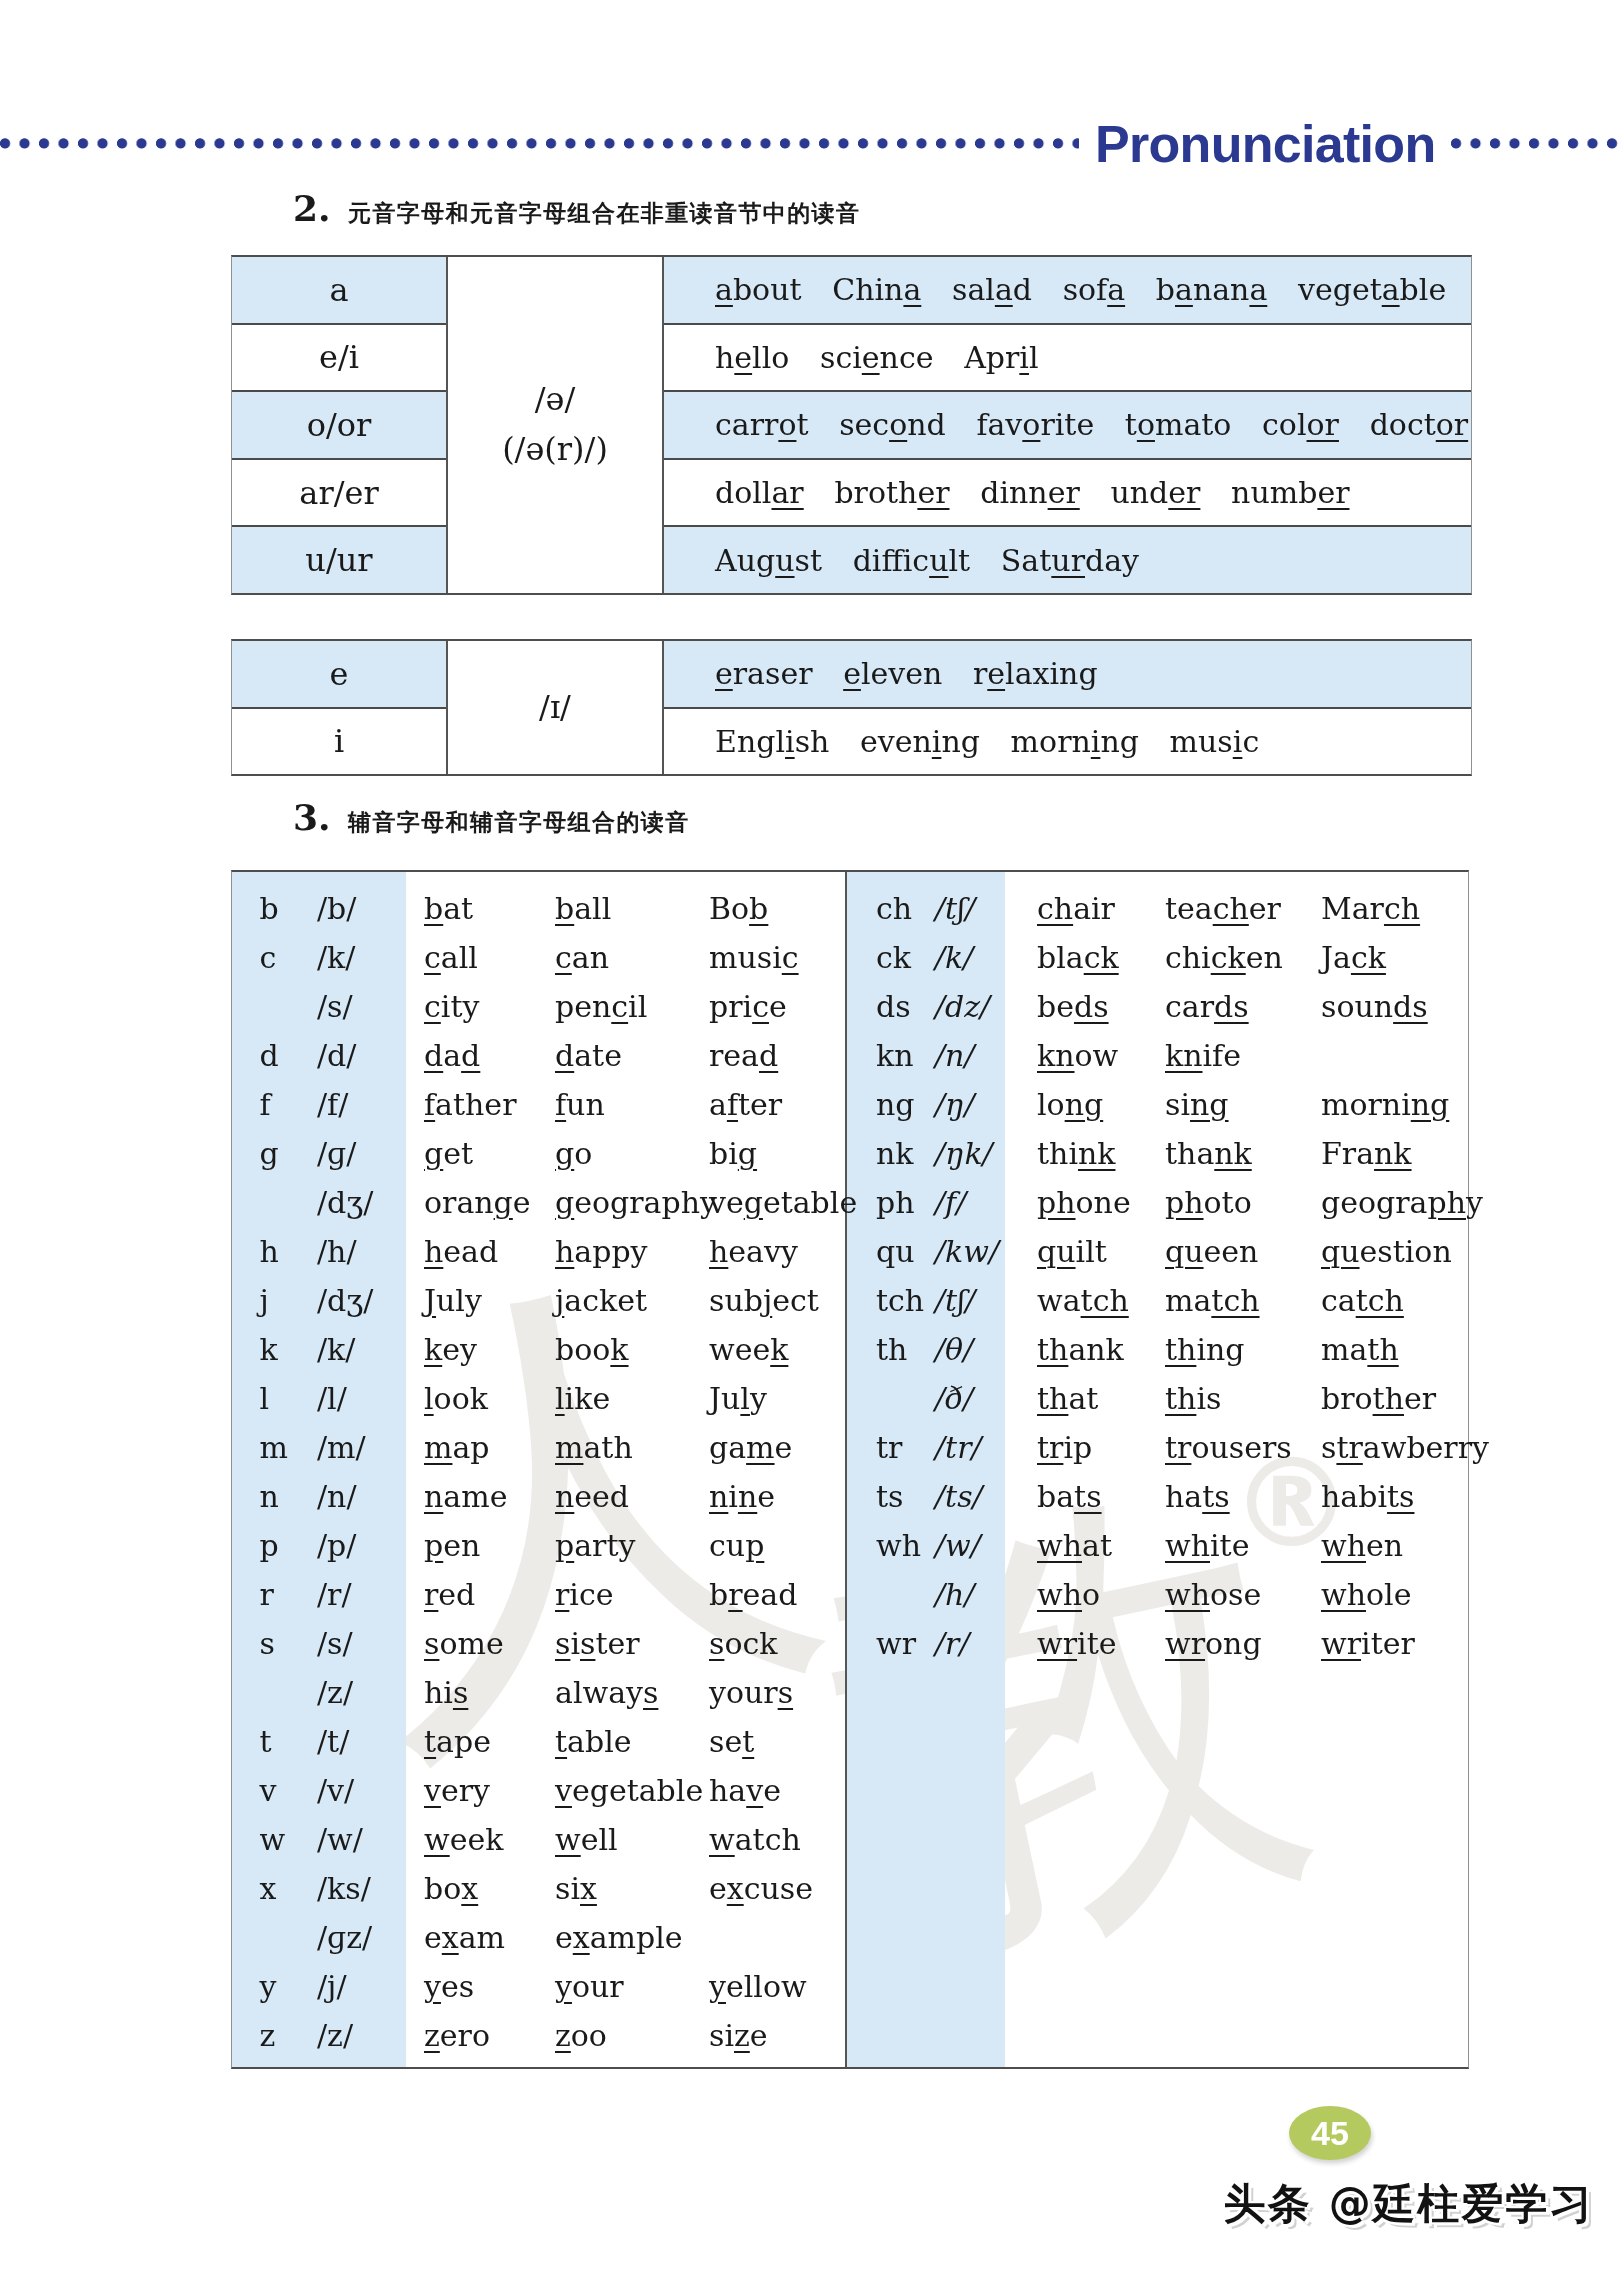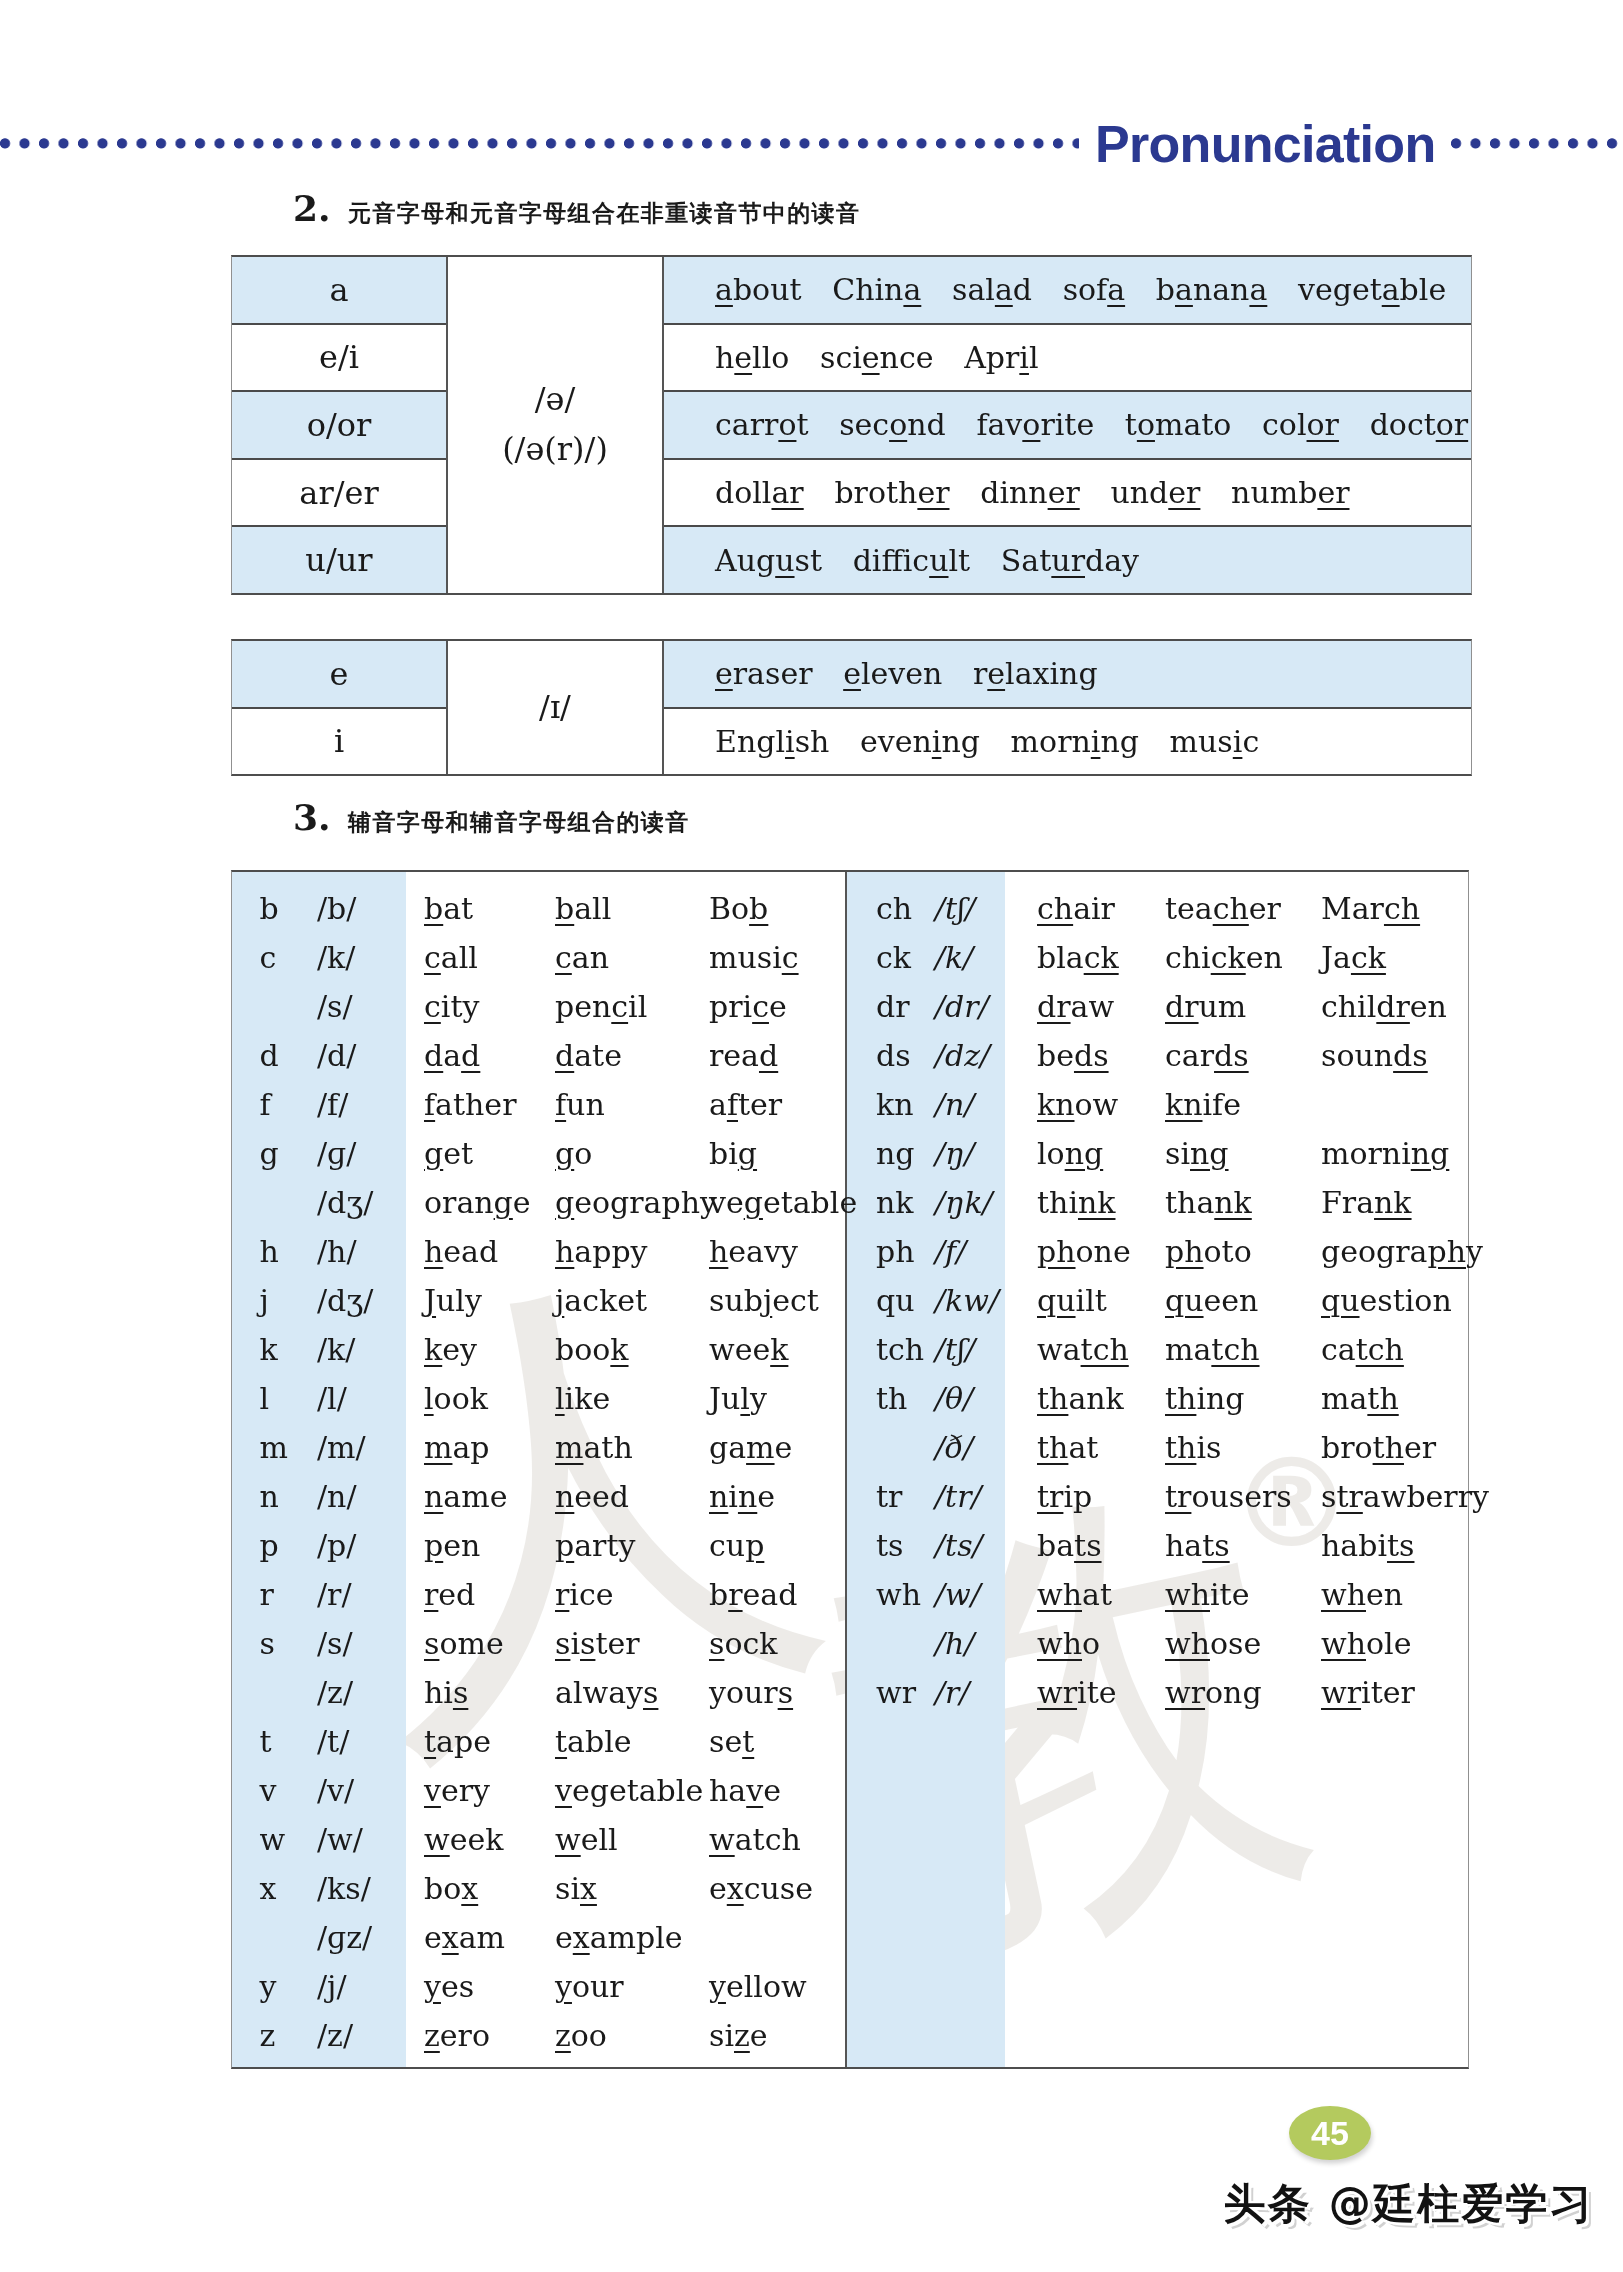--- a/index.html
+++ b/index.html
@@ -354,27 +354,20 @@
         </div>
 
         <div class="crow">
           <span class="c-letter">ck</span>
           <span class="c-phon">/k/</span>
           <span class="c-w1">bla<u>ck</u></span>
           <span class="c-w2">chi<u>ck</u>en</span>
           <span class="c-w3">Ja<u>ck</u></span>
         </div>
 
-        <div class="crow">
-          <span class="c-letter">dr</span>
-          <span class="c-phon">/dr/</span>
-          <span class="c-w1"><u>dr</u>aw</span>
-          <span class="c-w2"><u>dr</u>um</span>
-          <span class="c-w3">chil<u>dr</u>en</span>
-        </div>
 
         <div class="crow">
           <span class="c-letter">ds</span>
           <span class="c-phon">/dz/</span>
           <span class="c-w1">be<u>ds</u></span>
           <span class="c-w2">car<u>ds</u></span>
           <span class="c-w3">soun<u>ds</u></span>
         </div>
 
         <div class="crow">

